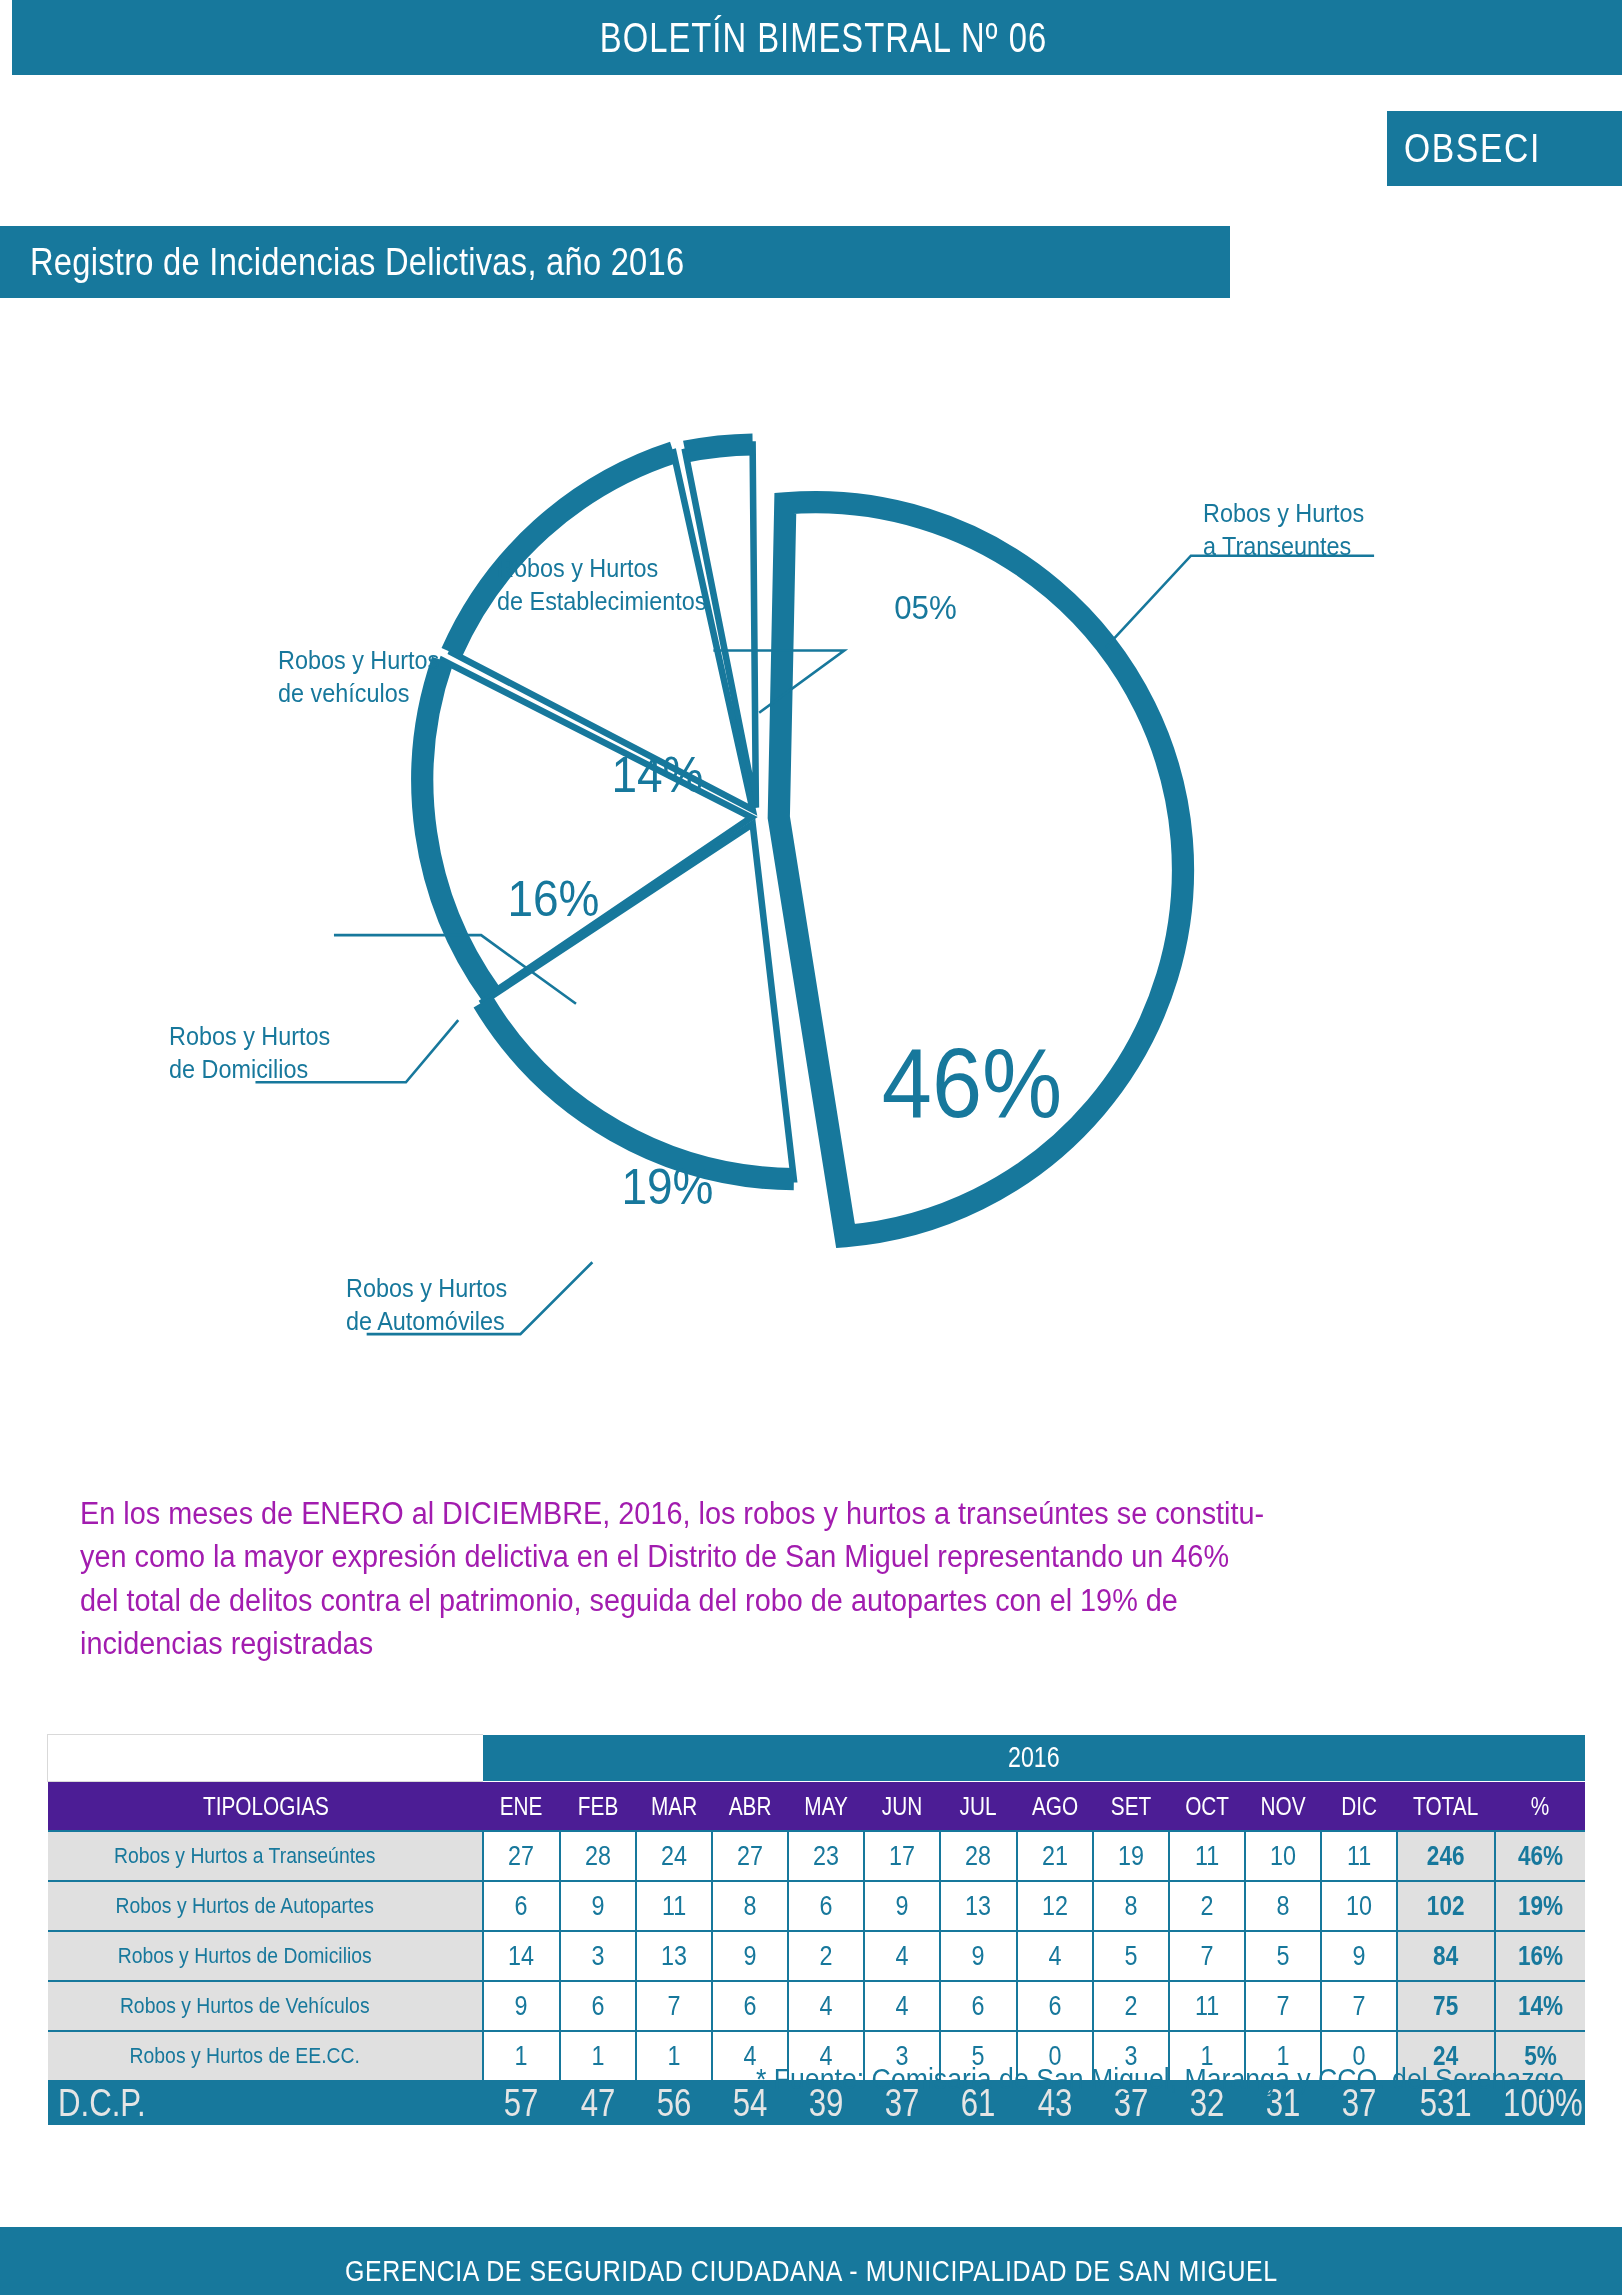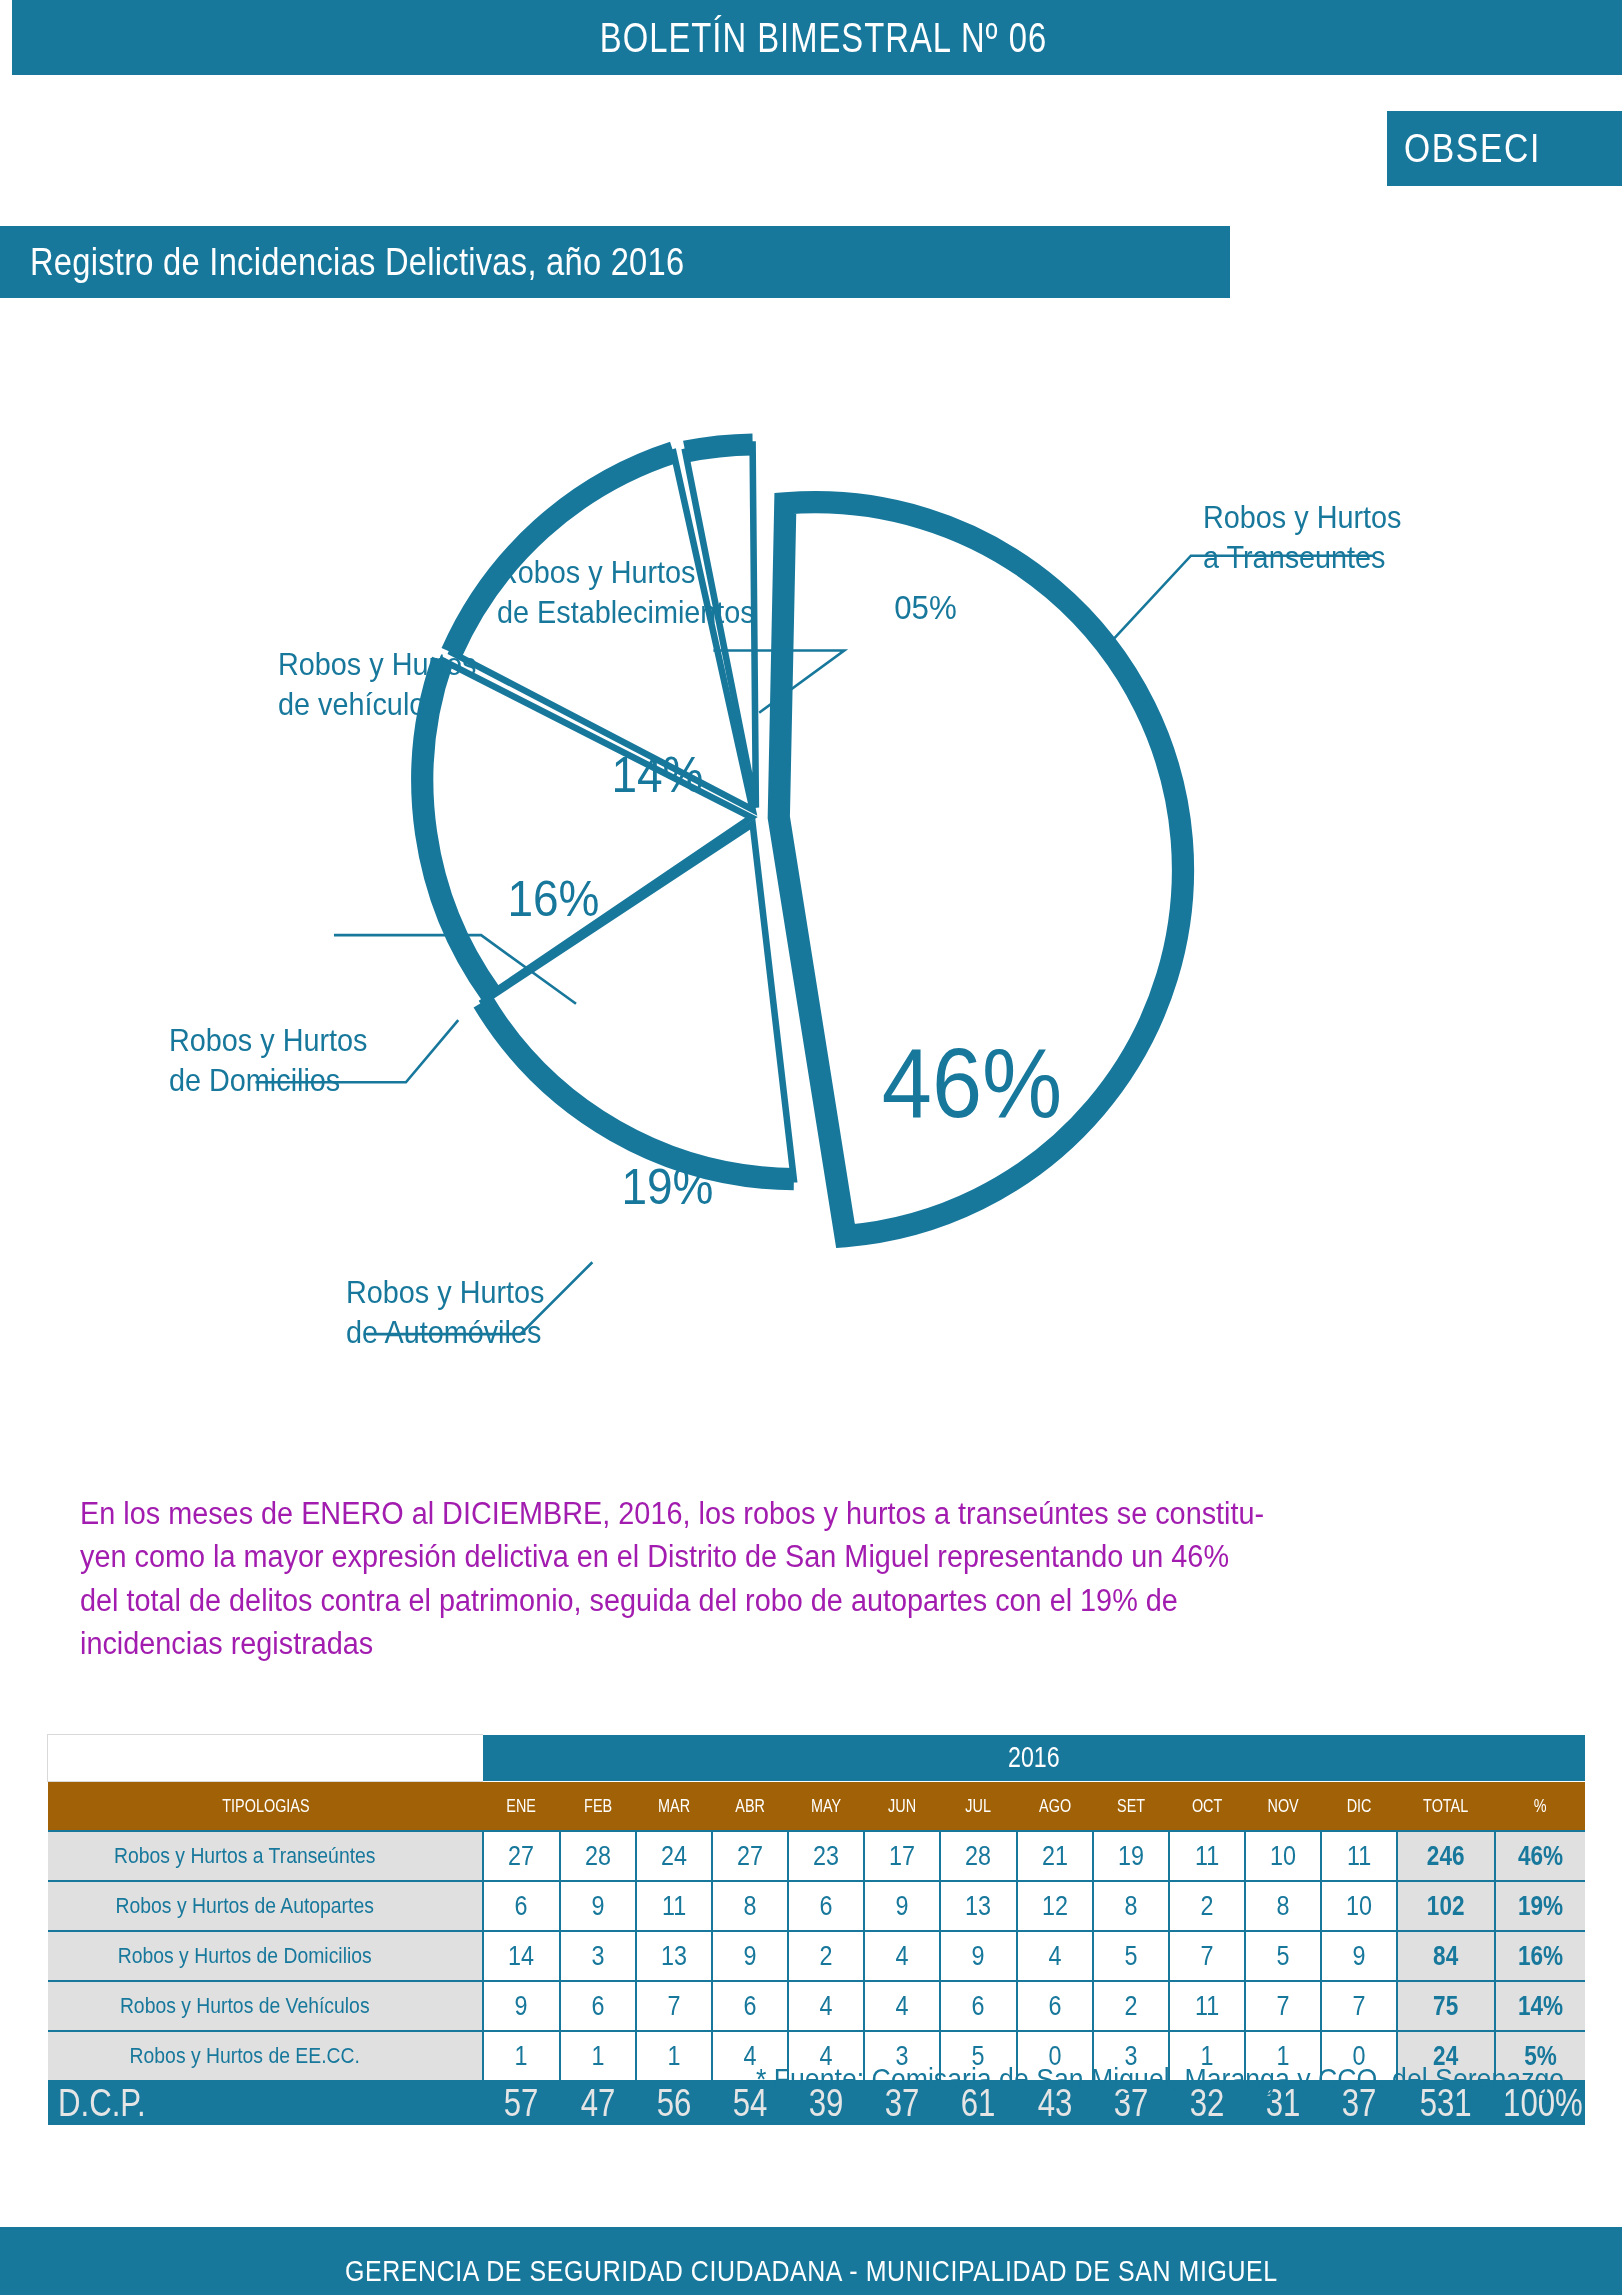--- a/index.html
+++ b/index.html
@@ -43,21 +43,21 @@
   .subtitle-bar span{
     color:#ffffff;font-size:38px;font-weight:400;letter-spacing:0.3px;
     display:block;transform:scaleX(0.86);transform-origin:left center;
   }
 
   
   .chart-area{position:absolute;left:0;top:366px;width:1623px;height:1099px;}
   .chart-svg{position:absolute;left:0;top:0;}
 
   .callout{
-    position:absolute;color:#17789c;font-size:32px;line-height:1.25;
+    position:absolute;color:#17789c;font-size:26px;line-height:1.25;
   }
   .callout div{transform:scaleX(0.90);transform-origin:left center;white-space:nowrap;}
 
   .pct{
     position:absolute;color:#17789c;font-weight:400;
   }
   .pct span{display:block;transform:scaleX(0.92);transform-origin:center center;}
 
   
   .para{
@@ -81,21 +81,21 @@
   .col-tot{width:92px;}
   .col-pct{width:85px;}
 
   .hdr-blank{background:#ffffff;height:46px;border:1.3px solid #d9d9d9;border-right:none;}
   .hdr-year{
     background:#17789c;color:#fff;height:46px;font-size:29px;font-weight:700;
     border-bottom:1.3px solid #ffffff;
   }
   .hdr-year span{display:block;transform:scaleX(0.8);}
 
-  .hdr-row td{background:#a16207;color:#ffffff;height:48px;font-size:18px;}
+  .hdr-row td{background:#4c1d95;color:#ffffff;height:48px;font-size:26px;}
   .hdr-row td span{display:block;transform:scaleX(0.8);transform-origin:center center;}
   .hdr-typ{font-weight:700;font-size:27.5px;}
 
   .drow td{height:48px;font-size:27.5px;color:#17789c;}
   .drow .lbl{
     background:#e0e0e0;text-align:center;padding-left:10.5px;
     border-top:2px solid #17789c;border-bottom:2px solid #17789c;
     font-size:22px;
   }
   .drow .lbl span{display:block;transform:scaleX(0.88);transform-origin:left center;}

